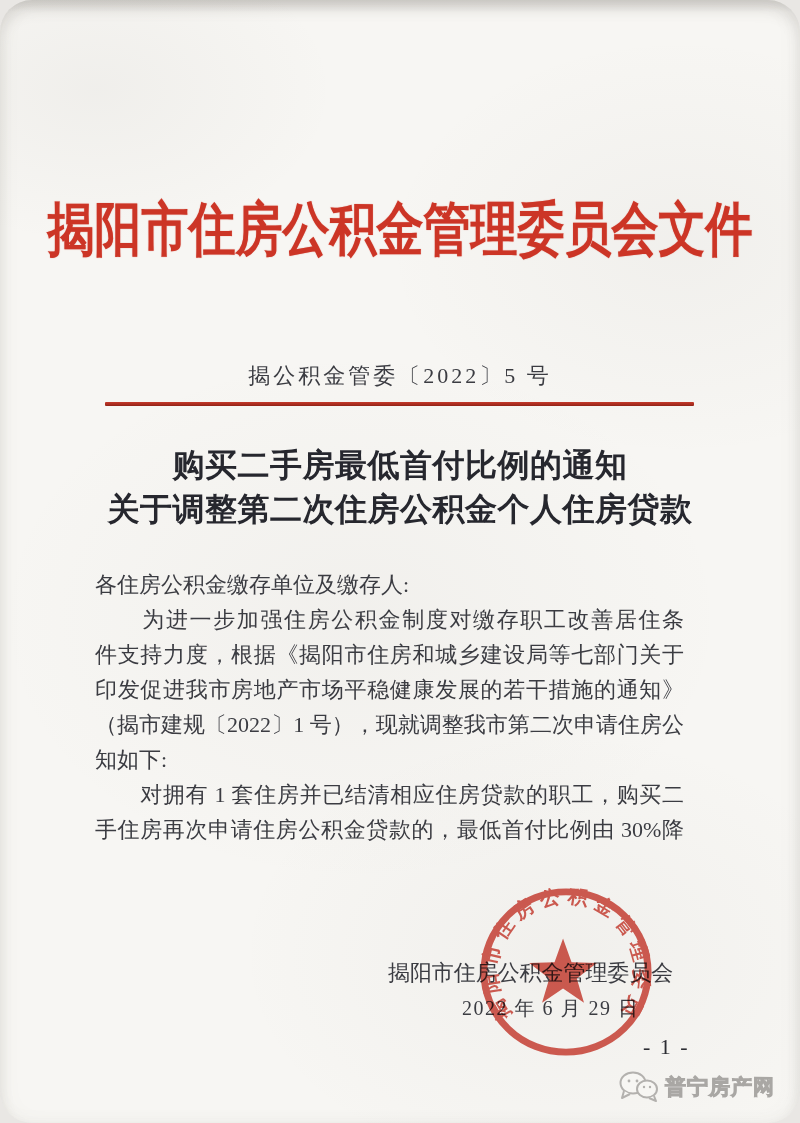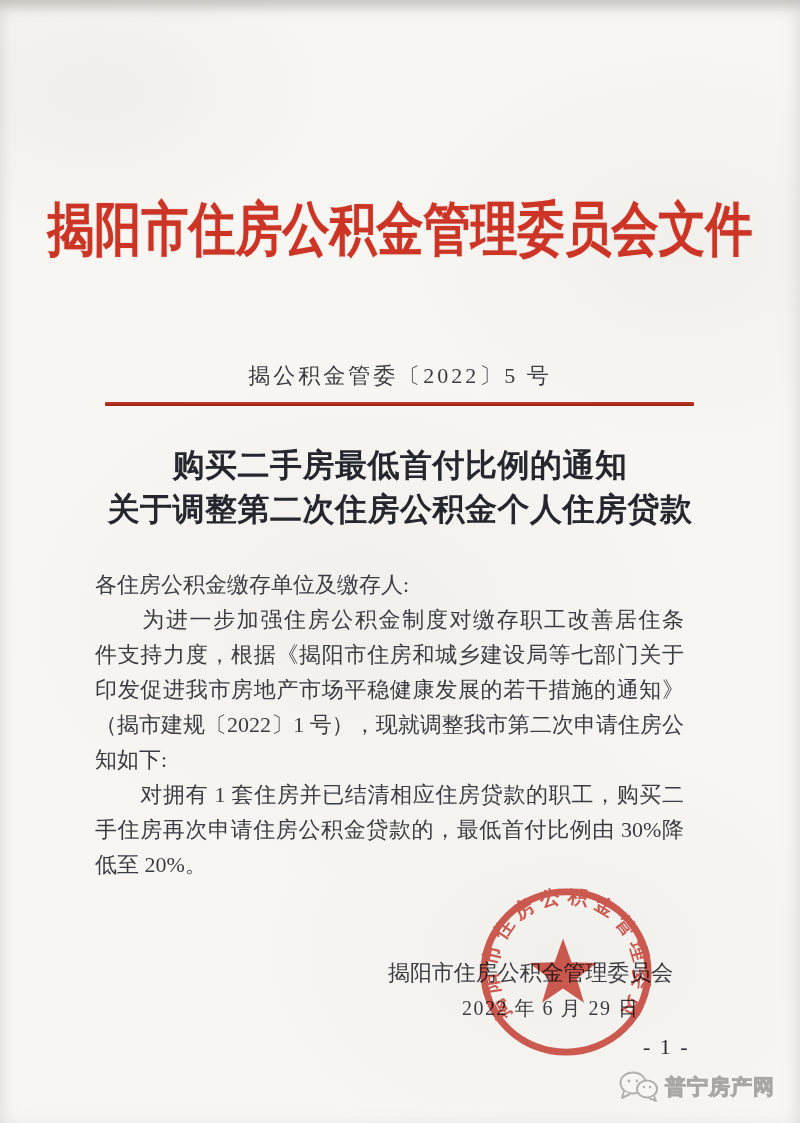--- a/index.html
+++ b/index.html
@@ -8,20 +8,21 @@
     position: relative;
     width: 800px;
     height: 1123px;
     margin: 0 auto;
     background: #f7f6f3;
     overflow: hidden;
     font-family: "Liberation Serif", serif;
     box-shadow: inset 0 10px 14px rgba(90,85,80,.14),
                 inset -6px 0 18px rgba(120,115,110,.05),
                 inset 6px 0 18px rgba(120,115,110,.04);
+    border-radius: 32px;
   }
   
   .page::before {
     content: "";
     position: absolute; inset: 0;
     background:
       linear-gradient(180deg, rgba(140,134,128,.22), rgba(140,134,128,0) 12px),
       radial-gradient(ellipse 340px 220px at 12% 8%,  rgba(125,120,112,.06), transparent 70%),
       radial-gradient(ellipse 420px 300px at 85% 22%, rgba(125,120,112,.05), transparent 70%),
       radial-gradient(ellipse 520px 380px at 45% 55%, rgba(135,128,120,.05), transparent 70%),
@@ -162,21 +163,20 @@
 
   <div class="body-text">
     <div class="line no-just">各住房公积金缴存单位及缴存人:</div>
     <div class="line">　　为进一步加强住房公积金制度对缴存职工改善居住条</div>
     <div class="line">件支持力度，根据《揭阳市住房和城乡建设局等七部门关于</div>
     <div class="line">印发促进我市房地产市场平稳健康发展的若干措施的通知》</div>
     <div class="line">（揭市建规〔2022〕1 号），现就调整我市第二次申请住房公</div>
     <div class="line no-just">知如下:</div>
     <div class="line">　　对拥有 1 套住房并已结清相应住房贷款的职工，购买二</div>
     <div class="line">手住房再次申请住房公积金贷款的，最低首付比例由 30%降</div>
-    <div class="line no-just">低至 20%。</div>
   </div>
 
   <div class="sig-org">揭阳市住房公积金管理委员会</div>
   <div class="sig-date">2022 年 6 月 29 日</div>
 
   <svg class="seal" viewBox="-90 -90 180 180">
     <ellipse cx="0" cy="0" rx="83" ry="81" fill="none" stroke="#d0473c" stroke-width="7"></ellipse>
     <path fill="#d0473c" d="M 0,-36 L 8.6,-11.8 L 34.2,-11.1 L 13.9,4.5 L 21.2,29.1 L 0,14.6 L -21.2,29.1 L -13.9,4.5 L -34.2,-11.1 L -8.6,-11.8 Z" transform="translate(-3,2)"></path>
     <defs>
       <path id="sealArc" d="M -53.5 45 A 70 70 0 1 1 53.5 45" fill="none"></path>

